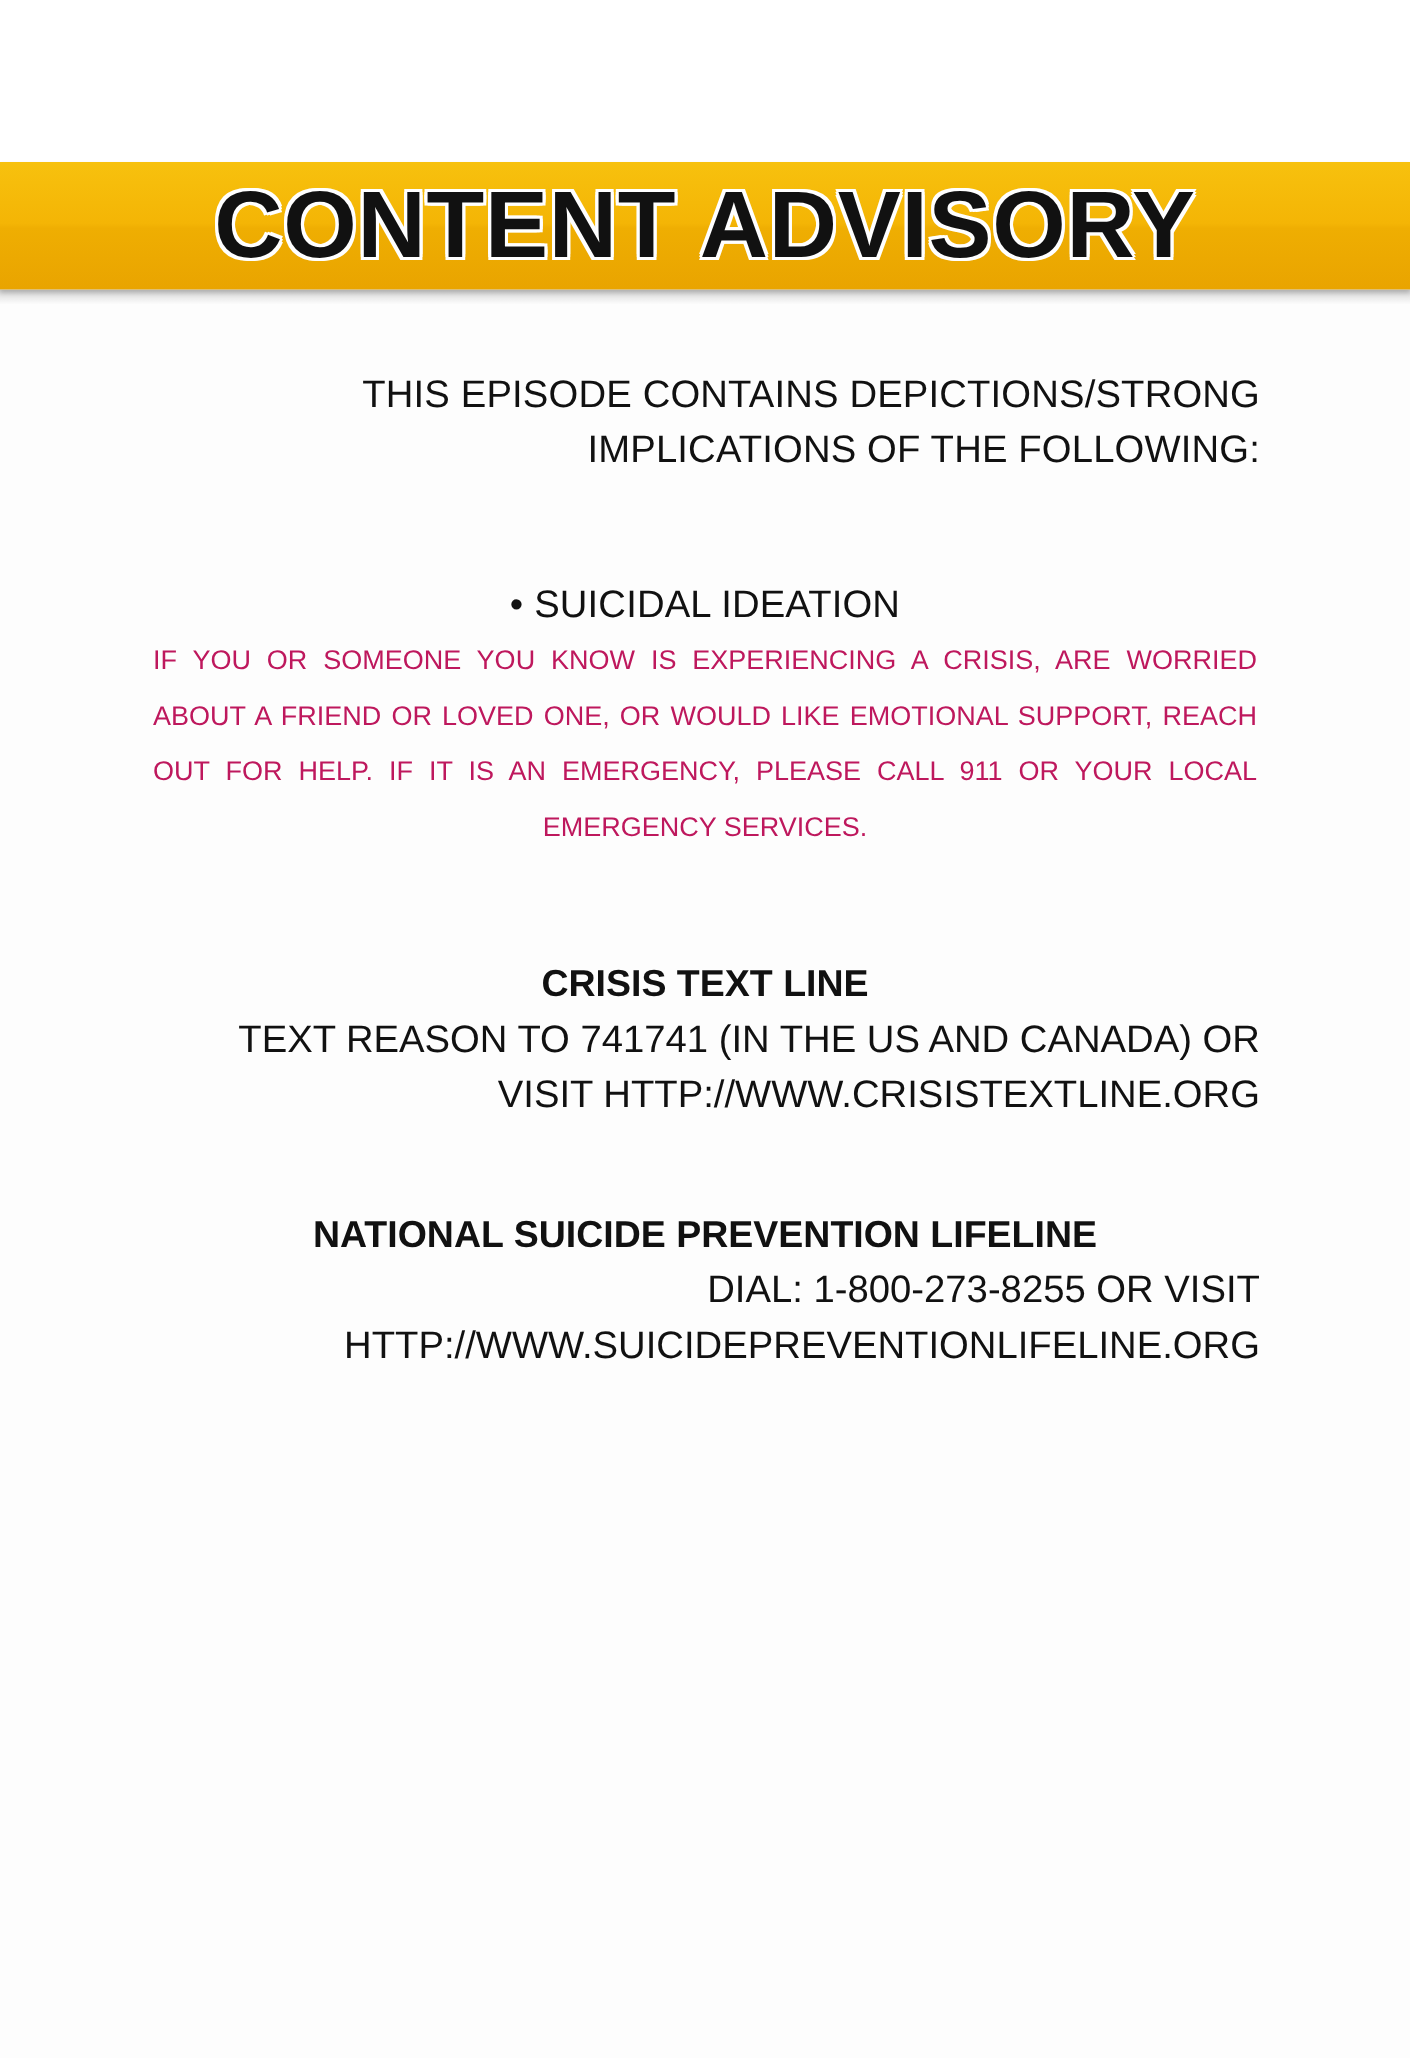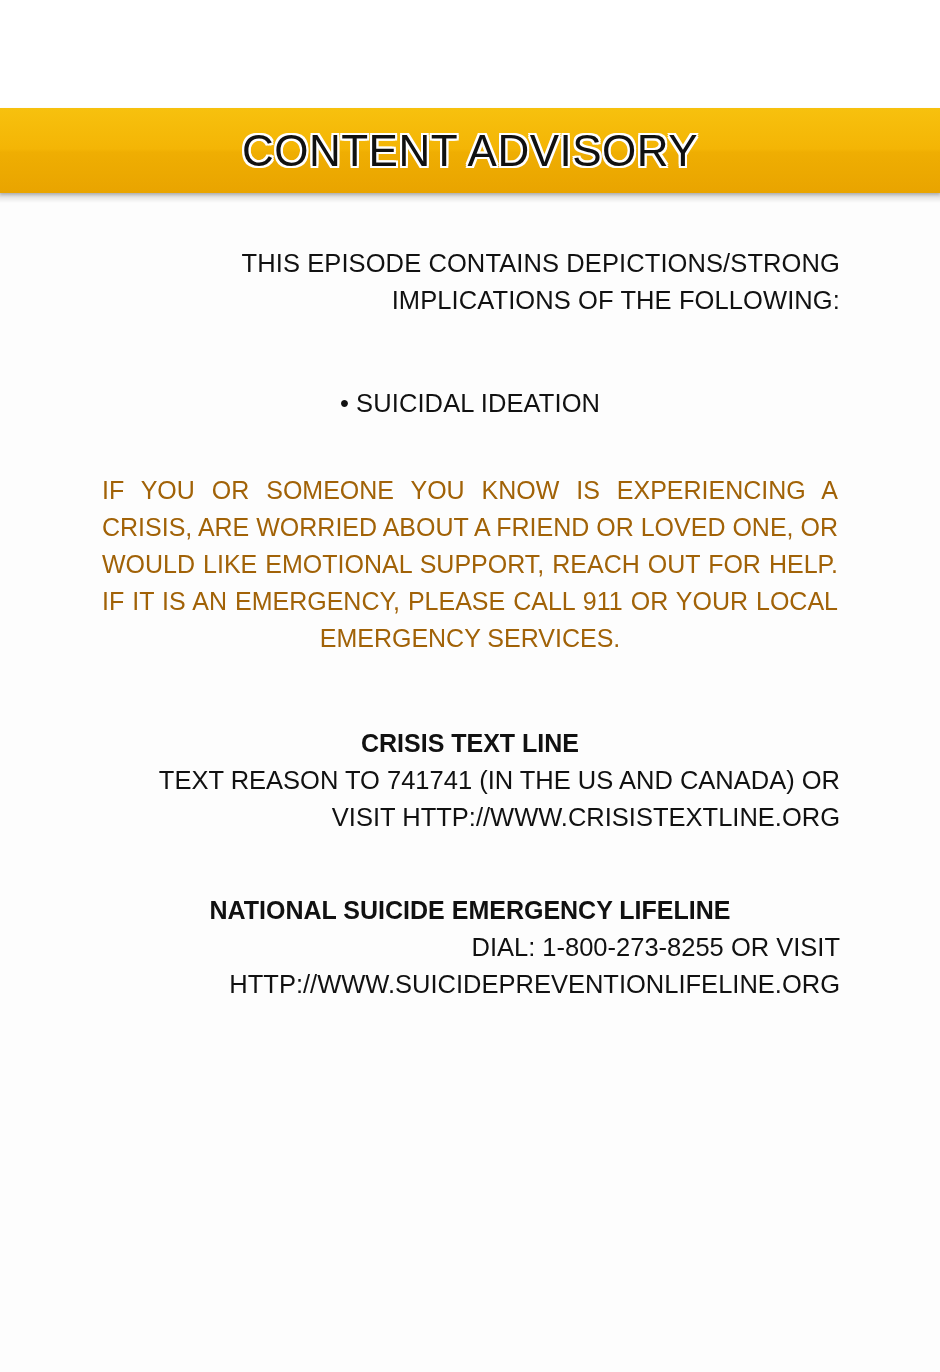--- a/index.html
+++ b/index.html
@@ -41,22 +41,22 @@
     height: 85px;
     background: linear-gradient(to bottom, #f7c10e 0%, #f4b505 48%, #efae02 52%, #e9a400 100%);
     display: flex;
     align-items: center;
     justify-content: center;
     box-shadow: 0 2px 3px rgba(0,0,0,0.18);
   }
 
   .banner-title {
     font-family: "Liberation Sans", sans-serif;
-    font-weight: normal;
-    font-size: 44px;
+    font-weight: bold;
+    font-size: 63px;
     letter-spacing: 0.5px;
     color: #111111;
     line-height: 1;
     white-space: nowrap;
     text-shadow:
       2px 0 0 #ffffff, -2px 0 0 #ffffff,
       0 2px 0 #ffffff, 0 -2px 0 #ffffff,
       2px 2px 0 #ffffff, -2px 2px 0 #ffffff,
       2px -2px 0 #ffffff, -2px -2px 0 #ffffff;
   }
@@ -90,27 +90,26 @@
   .intro {
     margin-top: 42px;
     text-align: right;
   }
 
   .bullet-list {
     margin-top: 66px;
   }
 
   .crisis-block {
-    margin-top: 50px;
     padding: 0 2px;
     text-align: justify;
     text-align-last: center;
-    font-size: 25px;
+    font-size: 18px;
     line-height: 37px;
-    color: #a16207;
+    color: #be185d;
   }
 
   .section {
     margin-top: 68px;
   }
 
   .section-heading {
     font-weight: bold;
     font-size: 25px;
     text-align: center;
@@ -150,18 +149,18 @@
     </div>
 
     <div class="crisis-block">IF YOU OR SOMEONE YOU KNOW IS EXPERIENCING A CRISIS, ARE WORRIED ABOUT A FRIEND OR LOVED ONE, OR WOULD LIKE EMOTIONAL SUPPORT, REACH OUT FOR HELP. IF IT IS AN EMERGENCY, PLEASE CALL 911 OR YOUR LOCAL EMERGENCY SERVICES.</div>
 
     <div class="section">
       <div class="section-heading">CRISIS TEXT LINE</div>
       <div class="section-body">TEXT REASON TO 741741 (IN THE US AND CANADA) OR VISIT HTTP://WWW.CRISISTEXTLINE.ORG</div>
     </div>
 
     <div class="section section-2">
-      <div class="section-heading">NATIONAL SUICIDE EMERGENCY LIFELINE</div>
+      <div class="section-heading">NATIONAL SUICIDE PREVENTION LIFELINE</div>
       <div class="section-body">DIAL: 1-800-273-8255 OR VISIT HTTP://WWW.SUICIDEPREVENTIONLIFELINE.ORG</div>
     </div>
 
   </div>
 </div>
 
 </body></html>

